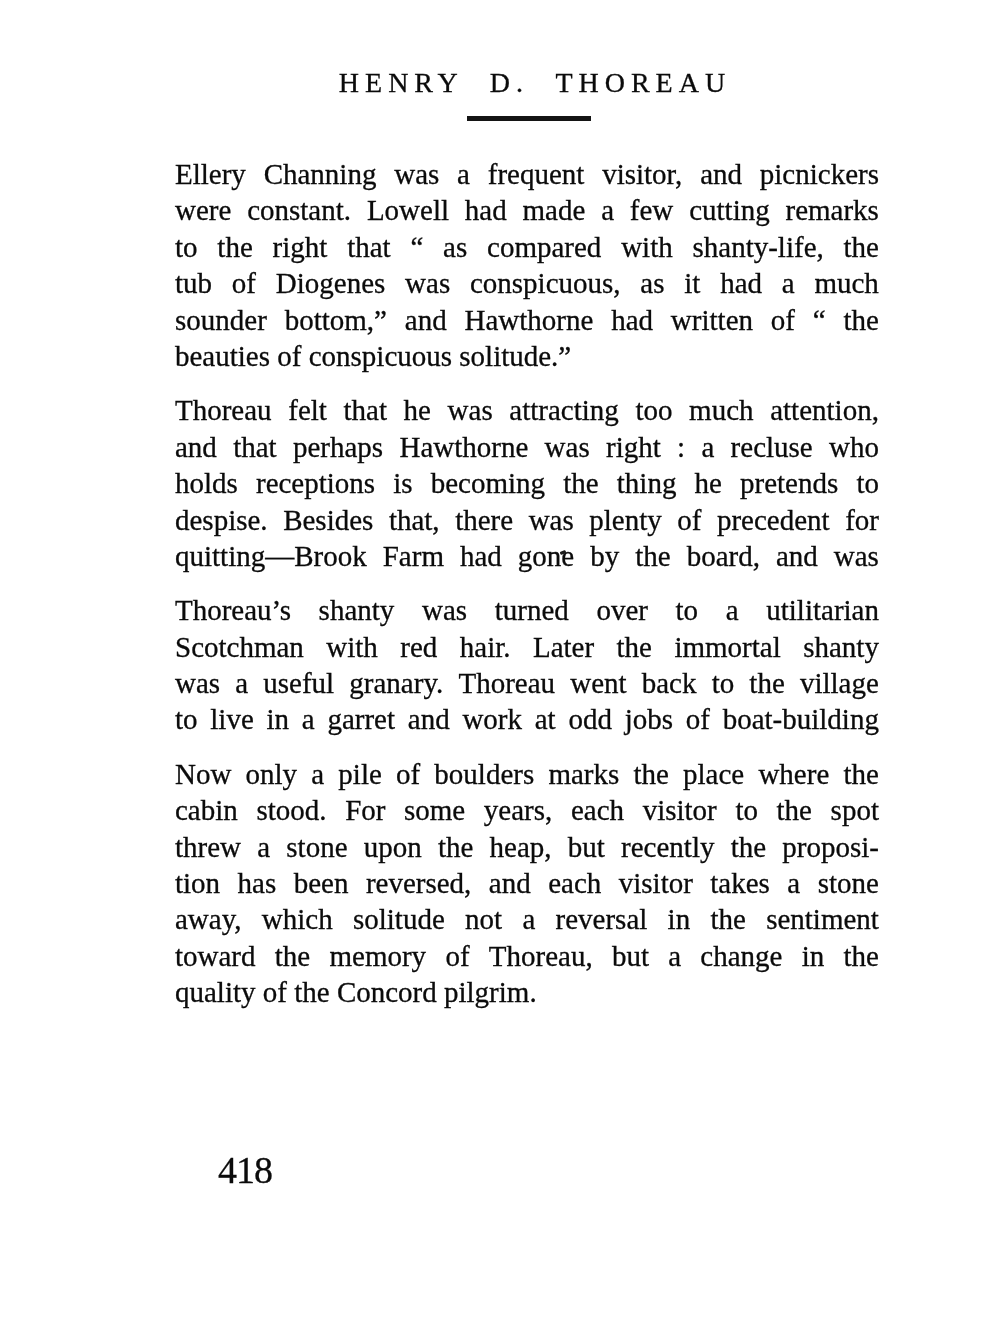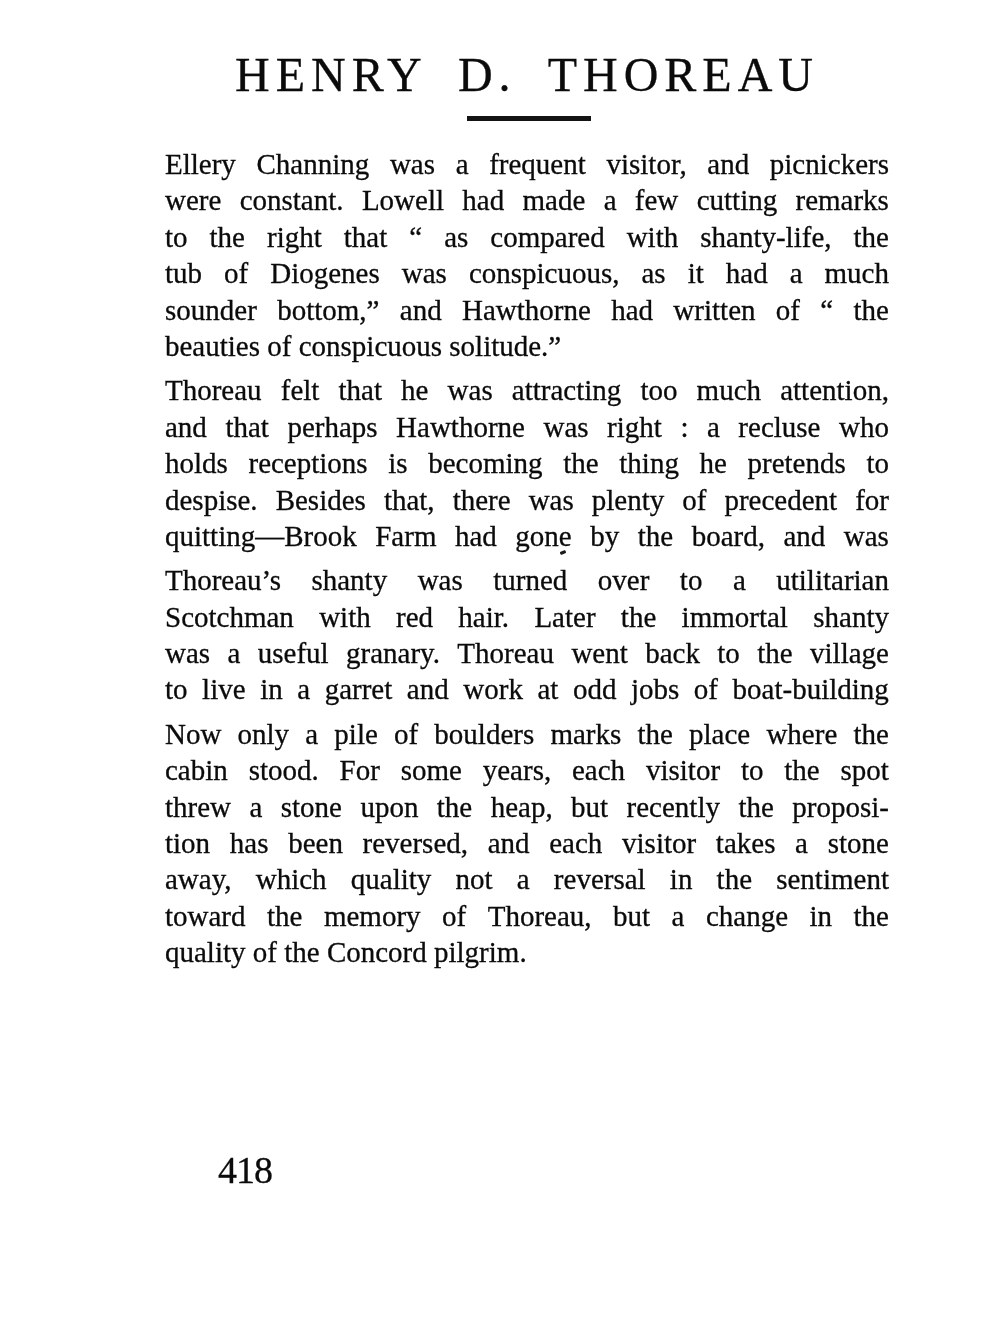--- a/index.html
+++ b/index.html
@@ -15,23 +15,23 @@
     font-family: "Liberation Serif", "DejaVu Serif", serif;
     color: #0b0b0b;
     overflow: hidden;
     -webkit-text-stroke: 0.3px #0b0b0b;
   }
   .title {
     position: absolute;
     left: 157px;
     top: 55px;
     width: 740px;
-    margin: 0;
+    margin: 8px;
     text-align: center;
-    font-size: 48px;
+    font-size: 28px;
     font-weight: normal;
     line-height: 40px;
     letter-spacing: 6px;
     word-spacing: 14px;
     white-space: nowrap;
   }
   .divider {
     position: absolute;
     left: 467px;
     top: 116px;
@@ -39,21 +39,21 @@
     height: 5px;
     background: #141414;
   }
   .body-text {
     position: absolute;
     left: 157px;
     top: 138px;
     width: 740px;
     font-size: 29px;
   }
-  .paragraph { margin: 8px; }
+  .paragraph { margin: 18px; }
   .line {
     height: 36.4px;
     line-height: 36.4px;
     white-space: nowrap;
   }
   .jline {
     display: flex;
     justify-content: space-between;
   }
   .jline span { display: inline-block; }
@@ -302,21 +302,21 @@
           <span>and</span>
           <span>each</span>
           <span>visitor</span>
           <span>takes</span>
           <span>a</span>
           <span>stone</span>
         </div>
       <div class="line jline">
           <span>away,</span>
           <span>which</span>
-          <span>quality</span>
+          <span>solitude</span>
           <span>not</span>
           <span>a</span>
           <span>reversal</span>
           <span>in</span>
           <span>the</span>
           <span>sentiment</span>
         </div>
       <div class="line jline">
           <span>toward</span>
           <span>the</span>

